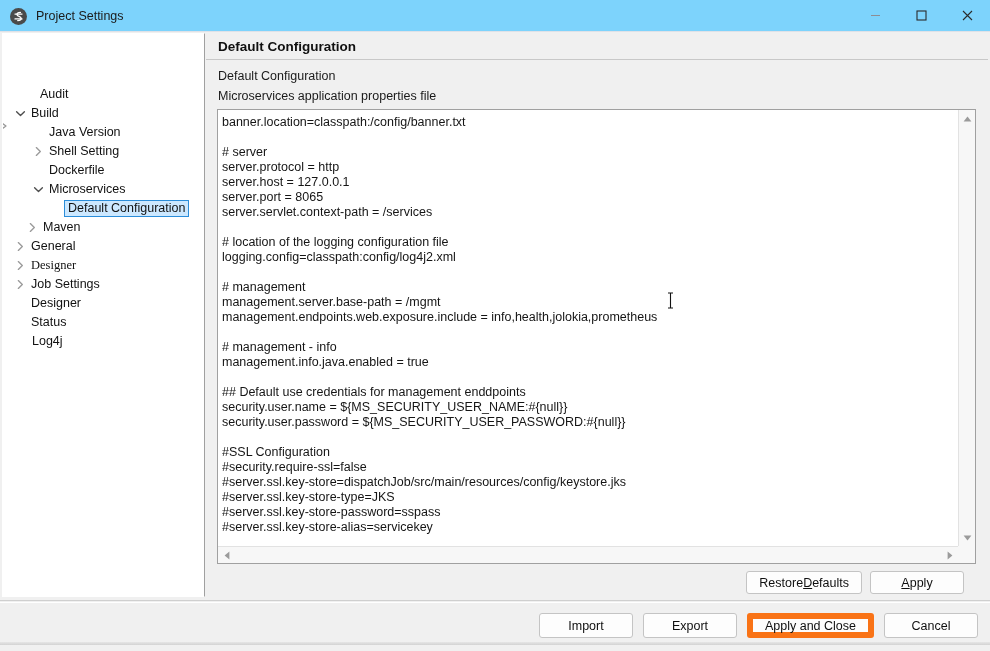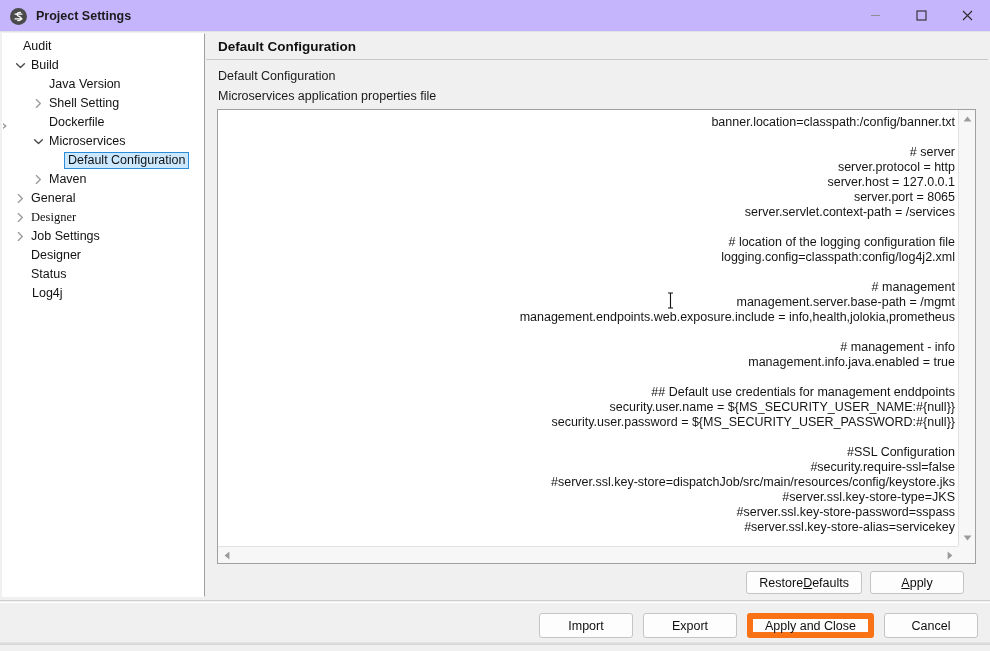--- a/index.html
+++ b/index.html
@@ -26,24 +26,23 @@
     background: #f0f0f0;
     box-sizing: border-box;
   }
 
   
   .titlebar {
     position: absolute;
     left: 0; top: 0;
     width: 990px;
     height: 32px;
-    background: #c4b5fd;
+    background: #7dd3fc;
     border-bottom: 1px solid #dfe2e8;
     box-sizing: border-box;
-    font-weight: bold;
   }
   .title-left {
     position: absolute;
     left: 10px; top: 0;
     height: 32px;
     display: flex;
     align-items: center;
     gap: 9px;
   }
   .app-icon {
@@ -202,21 +201,20 @@
     font-family: "Liberation Sans", sans-serif;
     font-size: 12.5px;
     line-height: 15px;
     color: #151515;
     white-space: pre;
     overflow: hidden;
     border: none;
     resize: none;
     outline: none;
     background: #ffffff;
-    text-align: right;
   }
   
   .vsb {
     position: absolute;
     right: 0; top: 0;
     width: 17px;
     height: 436px;
     background: #f7f7f7;
     border-left: 1px solid #e2e2e2;
     box-sizing: border-box;
@@ -372,21 +370,21 @@
 
   <div class="content-area">
 
     <div class="tree-panel">
       <div class="edge-arrow">
         <svg width="6" height="12" viewBox="0 0 6 12">
           <path d="M-2 2.5L3 6l-5 3.5" stroke="#9a9a9a" stroke-width="1.3" fill="none" stroke-linecap="round" stroke-linejoin="round"></path>
         </svg>
       </div>
       <div class="tree" id="tree-container">
-          <div class="tree-row" style="padding-left: 0;">
+          <div class="tree-row" style="padding-left: 17px; margin-top: 48px;">
             <span class="tw-arrow"></span>
             <span class="tree-label">Audit</span>
           </div>
           <div class="tree-row" style="padding-left: 8px;">
             <span class="tw-arrow">
               <svg width="11" height="9" viewBox="0 0 11 9">
                 <path d="M1.6 2.7L5.5 6.6l3.9-3.9" stroke="#4d4d4d" stroke-width="1.35" fill="none" stroke-linecap="round" stroke-linejoin="round"></path>
               </svg>
             </span>
             <span class="tree-label">Build</span>
@@ -412,21 +410,21 @@
               <svg width="11" height="9" viewBox="0 0 11 9">
                 <path d="M1.6 2.7L5.5 6.6l3.9-3.9" stroke="#4d4d4d" stroke-width="1.35" fill="none" stroke-linecap="round" stroke-linejoin="round"></path>
               </svg>
             </span>
             <span class="tree-label">Microservices</span>
           </div>
           <div class="tree-row selected" style="padding-left: 44px;">
             <span class="tw-arrow"></span>
             <span class="tree-label">Default Configuration</span>
           </div>
-          <div class="tree-row" style="padding-left: 26px;">
+          <div class="tree-row" style="padding-left: 20px;">
             <span class="tw-arrow">
               <svg width="9" height="11" viewBox="0 0 9 11">
                 <path d="M2.3 1.6L6.3 5.5l-4 3.9" stroke="#9a9a9a" stroke-width="1.35" fill="none" stroke-linecap="round" stroke-linejoin="round"></path>
               </svg>
             </span>
             <span class="tree-label">Maven</span>
           </div>
           <div class="tree-row" style="padding-left: 8px;">
             <span class="tw-arrow">
               <svg width="9" height="11" viewBox="0 0 9 11">

